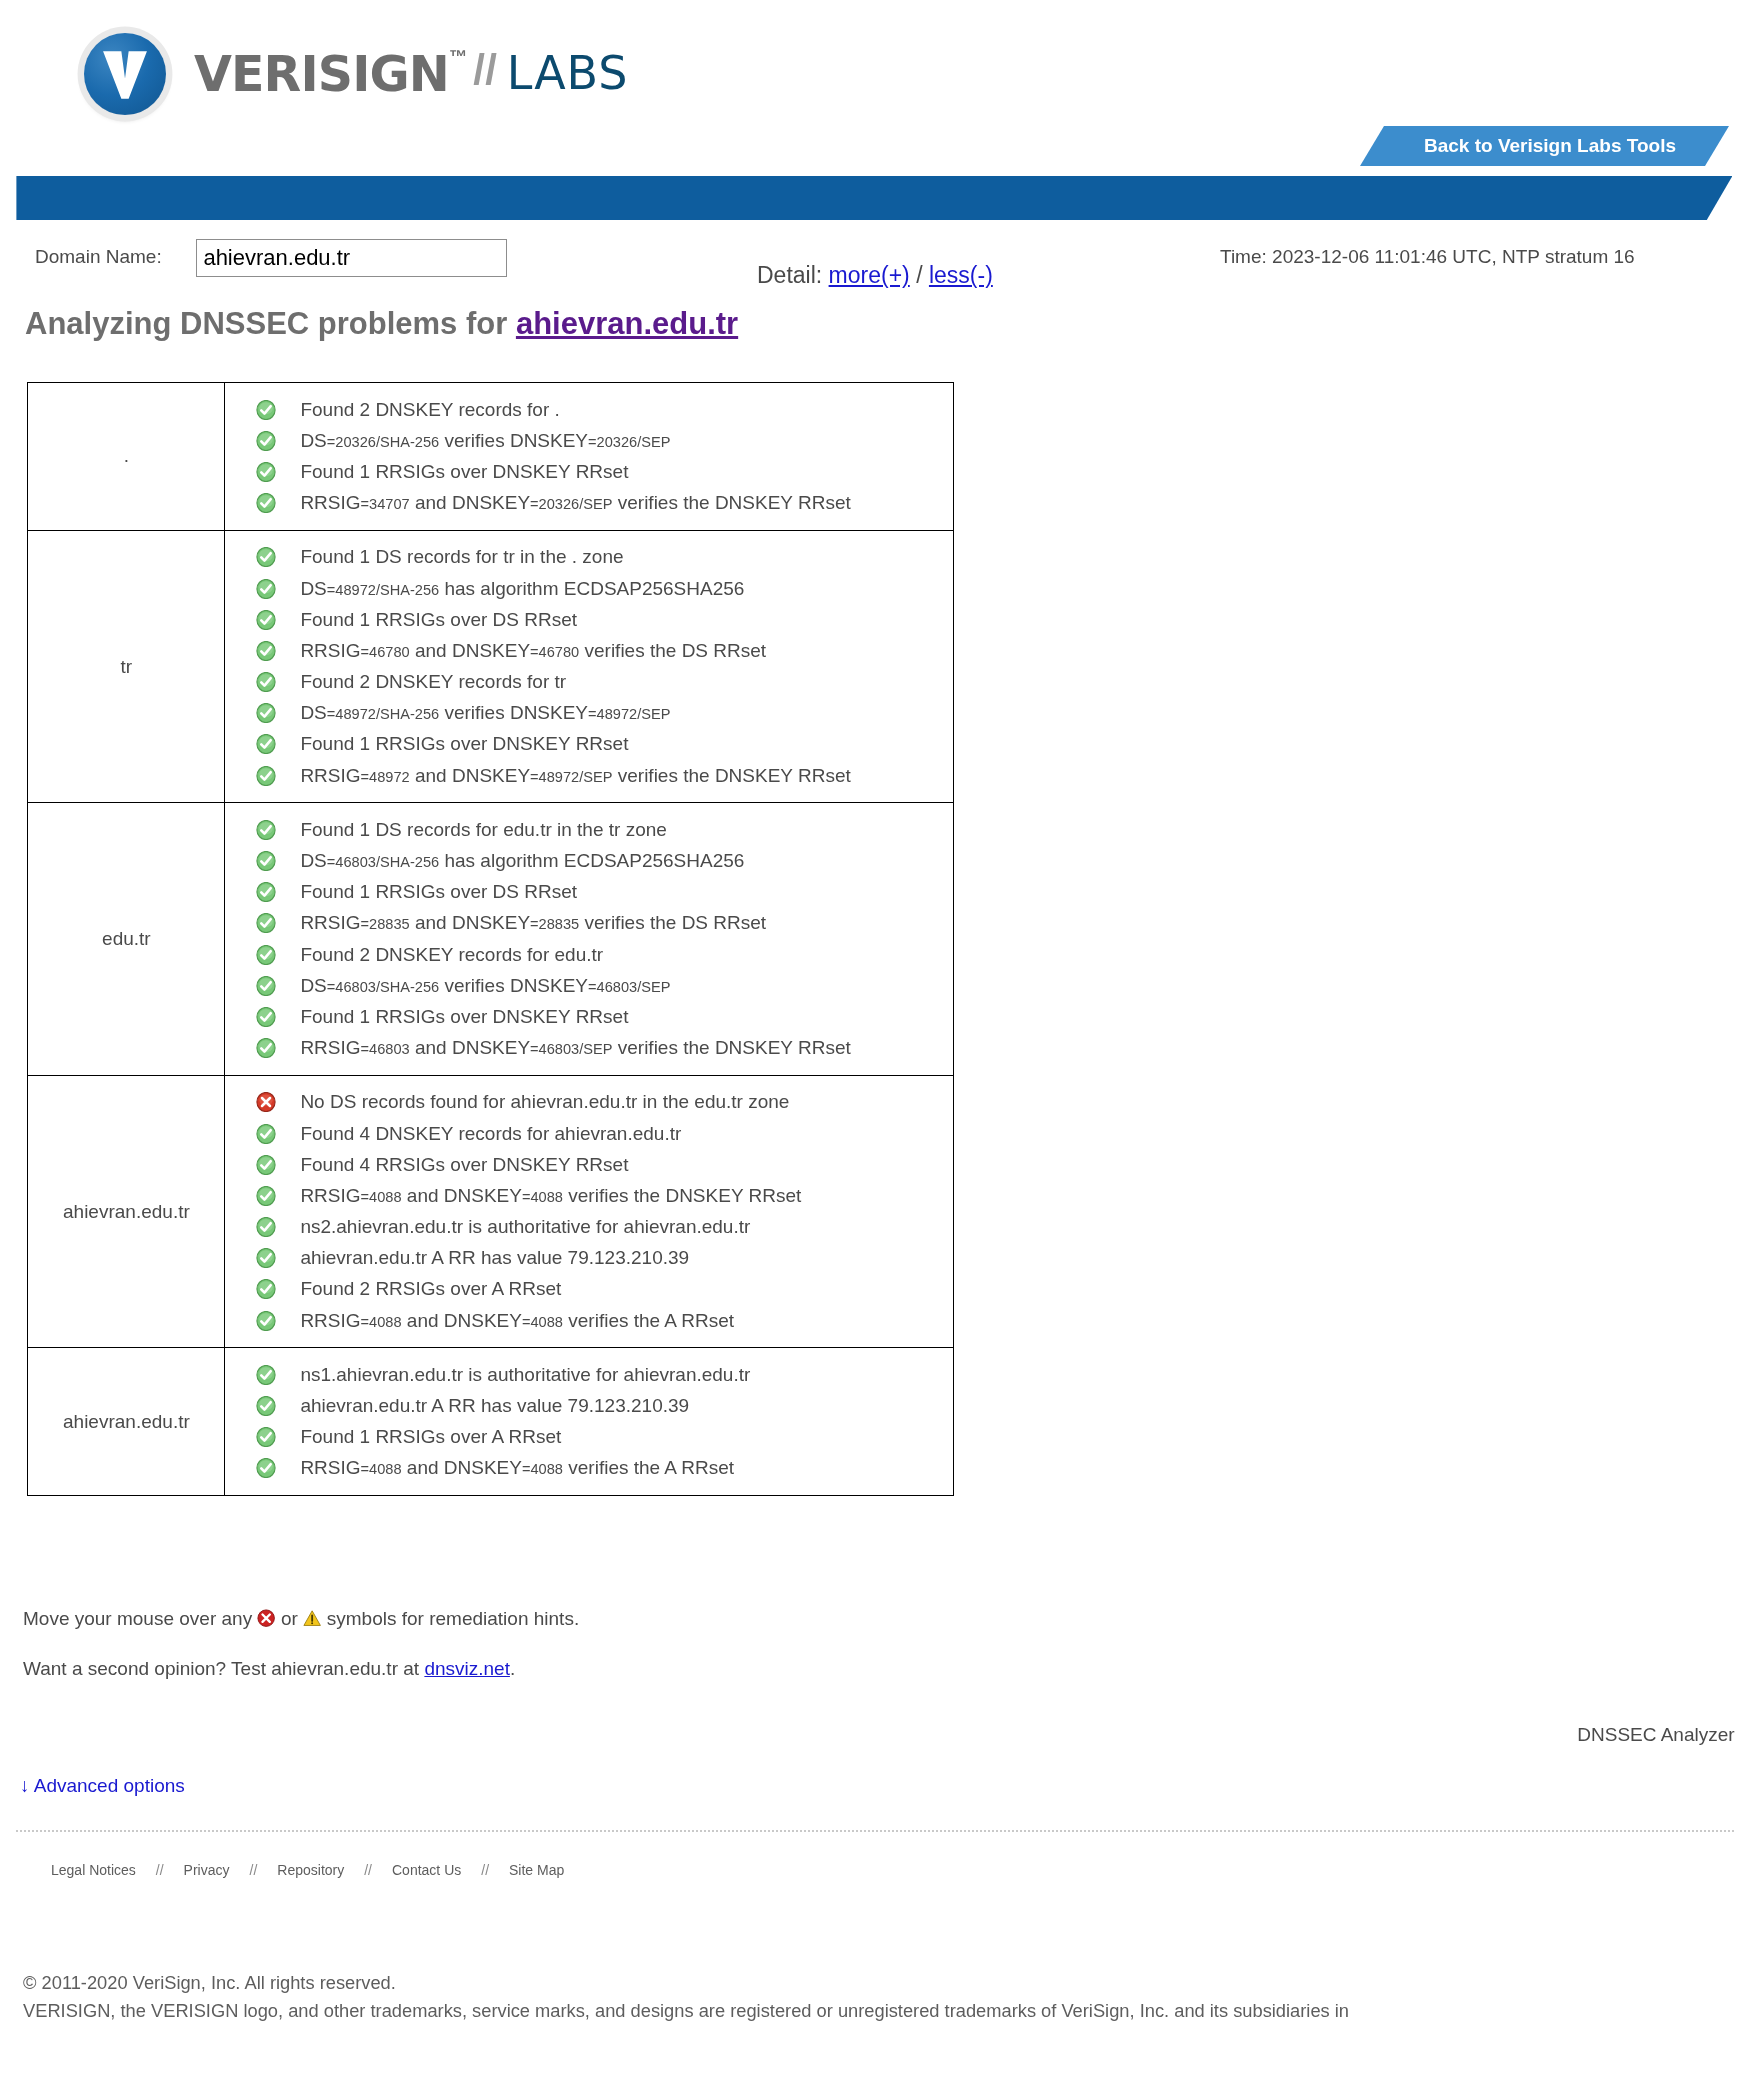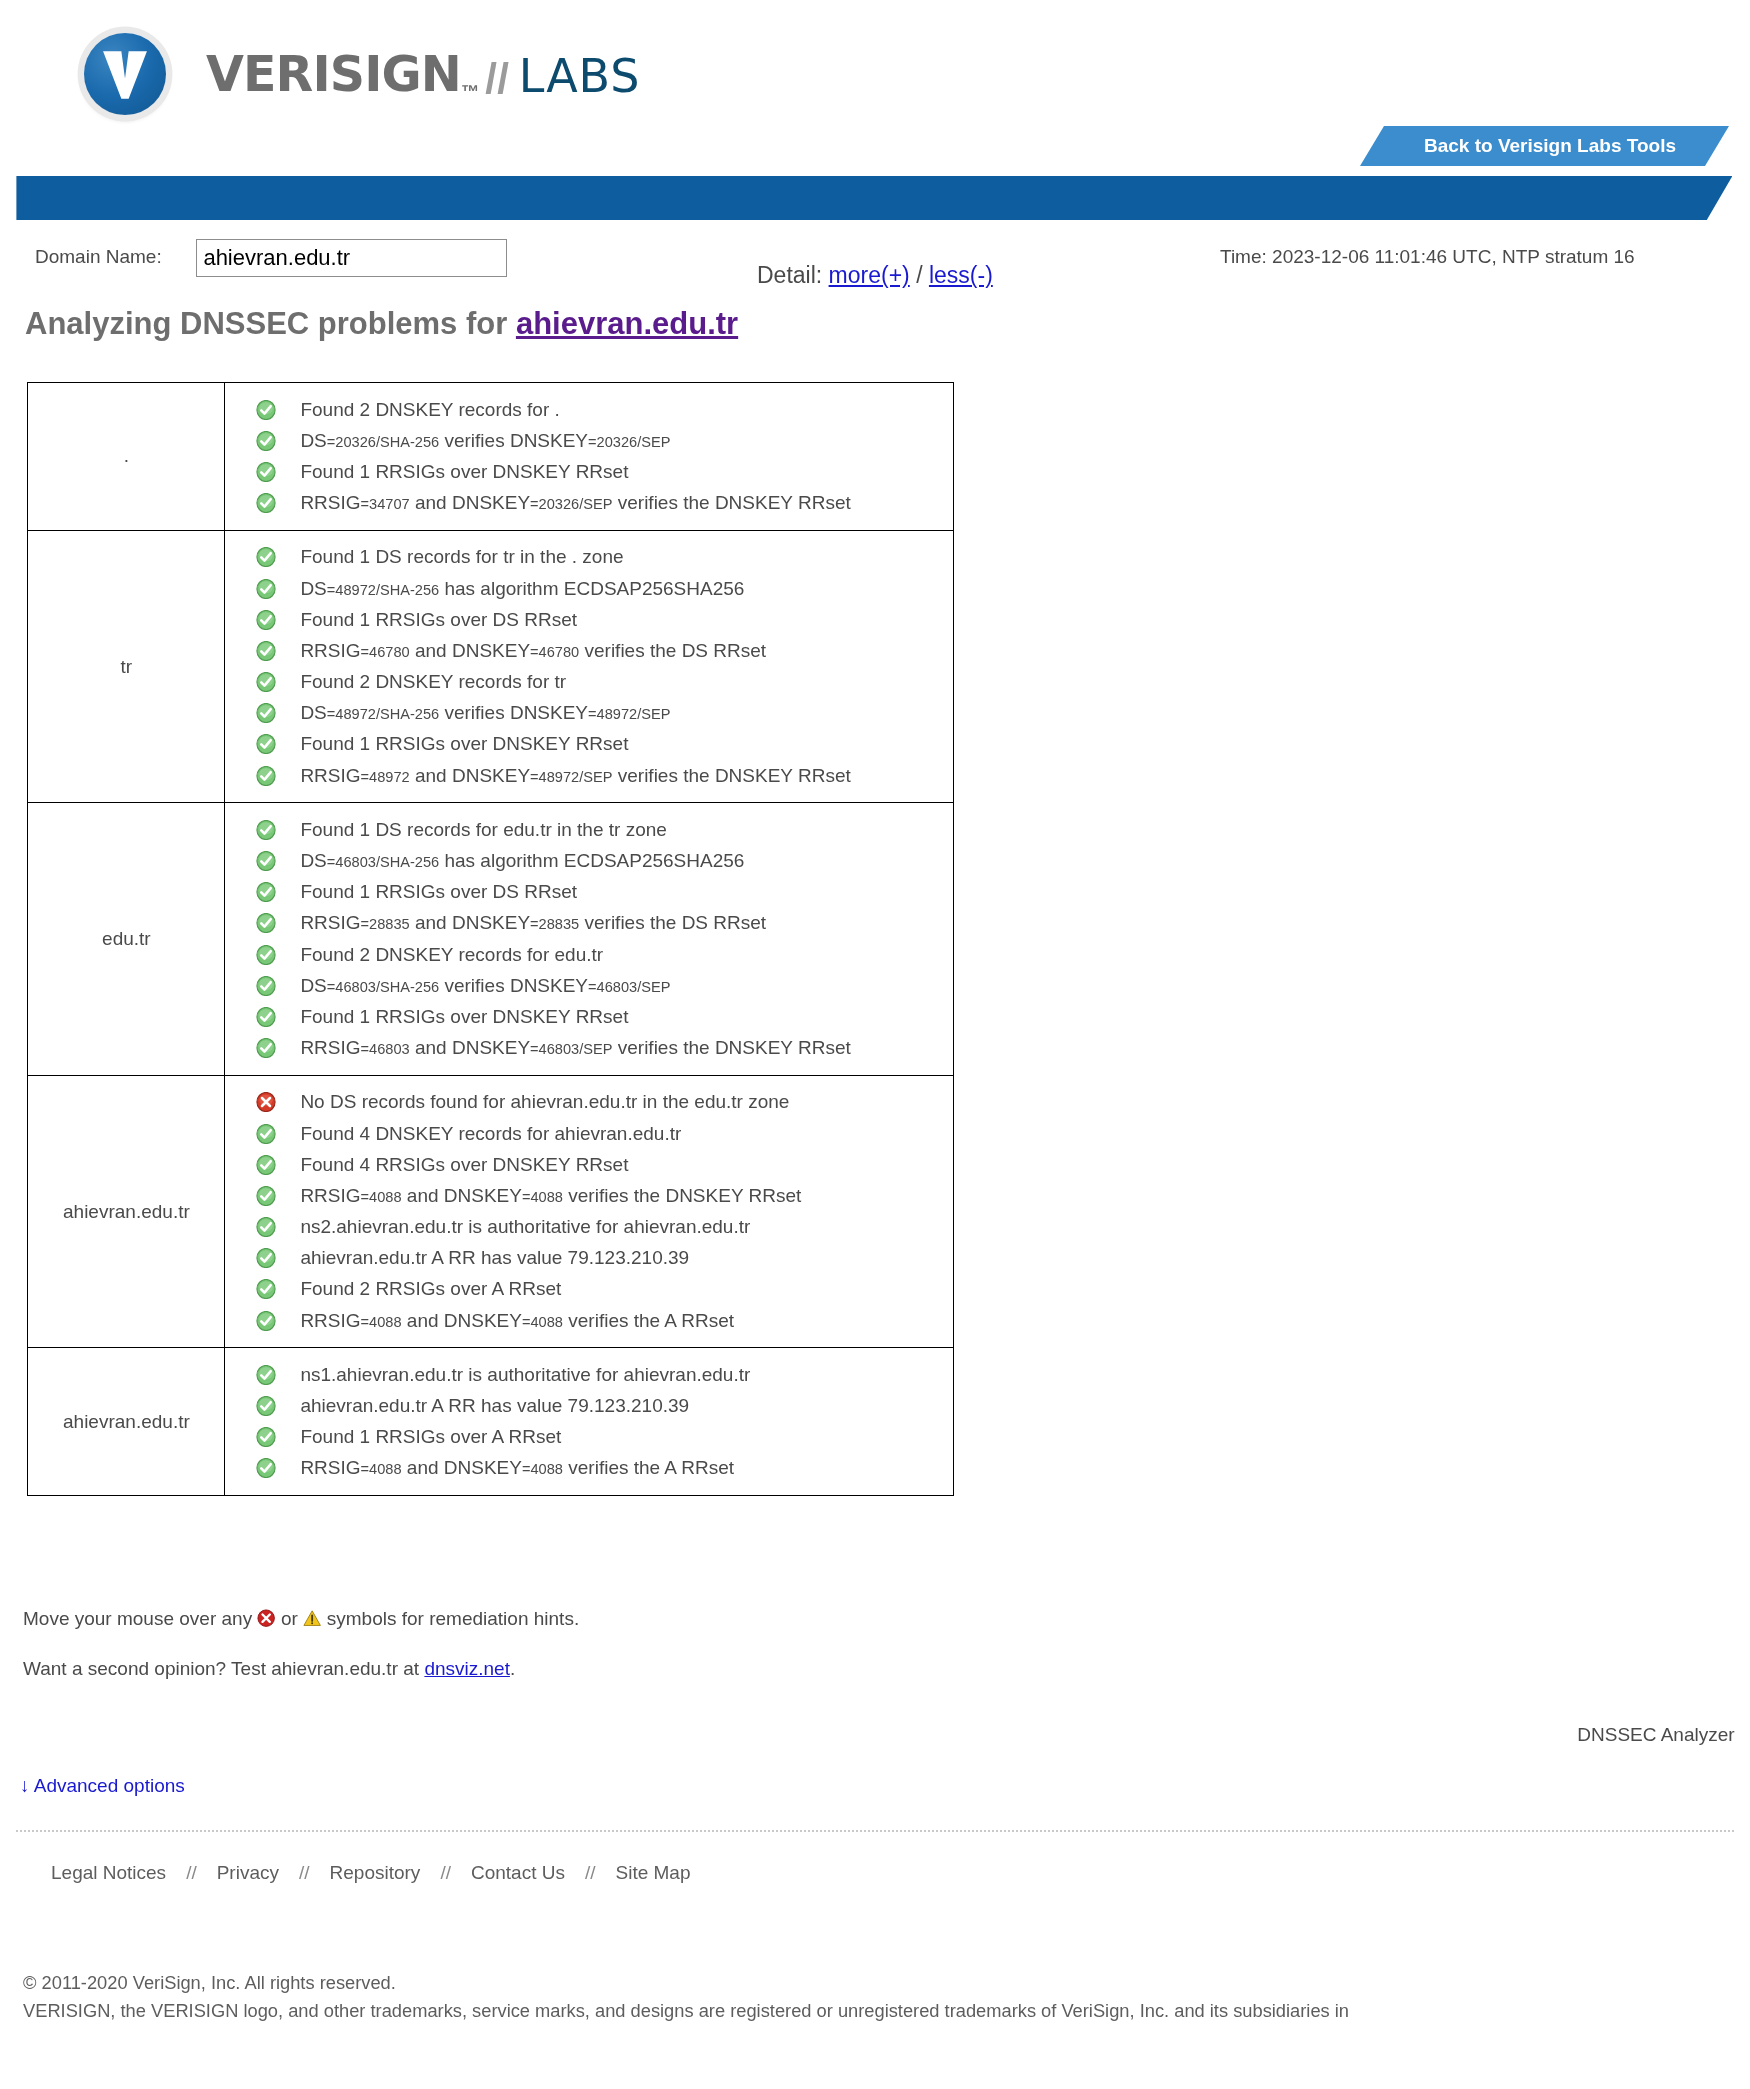--- a/index.html
+++ b/index.html
@@ -18,21 +18,21 @@
     display: flex; align-items: center;
   }
   .logo-mark {
     width: 82px; height: 82px; border-radius: 50%;
     background: radial-gradient(circle at 34% 30%, #3c86c2 0%, #1a6aad 48%, #10558f 100%);
     box-shadow: 0 0 0 6.4px #e9e9e9, 0 2.7px 6.4px rgba(0,0,0,.45);
     position: relative; flex: 0 0 auto;
   }
   .logo-mark svg { position: absolute; left: 50%; top: 50%; transform: translate(-50%,-50%); }
   .logo-text {
-    margin-left: 40px; display: flex; align-items: flex-end;
+    margin-left: 28px; display: flex; align-items: flex-start;
     font-weight: bold; letter-spacing: 0.5px;
   }
   .logo-verisign { font-size: 49px; color: #6e6e6e; font-family: "DejaVu Sans", sans-serif; letter-spacing: -0.9px; }
   .logo-tm { font-size: 18.3px; color: #6e6e6e; vertical-align: super; }
   .logo-slash { font-size: 42px; color: #9b9b9b; margin: 0 9.1px 0 5.5px; font-weight: bold; }
   .logo-labs { font-size: 46px; color: #0c4a6e; font-weight: normal; letter-spacing: 0.9px; font-family: "DejaVu Sans", sans-serif;}
 
   
   .tools-tab {
     position: absolute; right: 22px; top: 126px;
@@ -117,21 +117,21 @@
     font-size: 19px; color: #1919d0; text-decoration: none; white-space: nowrap;
   }
 
   .dotted-rule {
     position: absolute; left: 16.4px; top: 1830px; width: 1718px;
     border-top: 2.7px dotted #c9c9c9;
   }
 
   .footer-links {
     position: absolute; left: 51px; top: 1862px;
-    font-size: 19px; color: #5d5d5d; white-space: nowrap;
+    font-size: 14px; color: #5d5d5d; white-space: nowrap;
   }
   .footer-links .sep { color: #8a8a8a; margin: 0 20px; }
   .footer-links a { color: #5d5d5d; text-decoration: none; }
 
   .copyright {
     position: absolute; left: 23px; top: 1969px; width: 1709px;
     font-size: 18.3px; color: #5d5d5d; line-height: 1.55;
   }
   .copyright div { white-space: nowrap; }
 </style>

